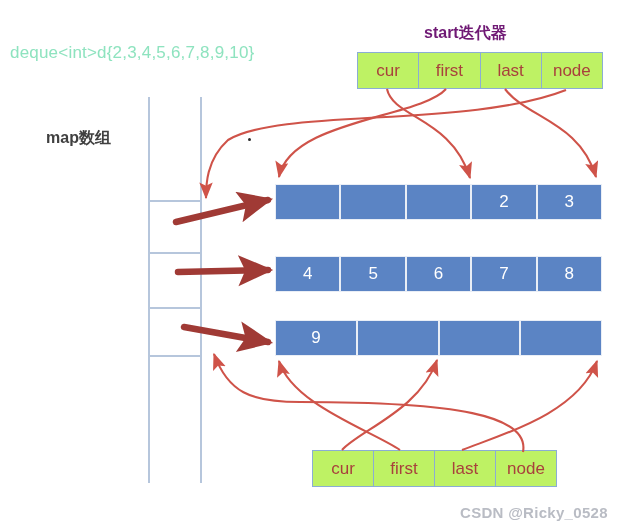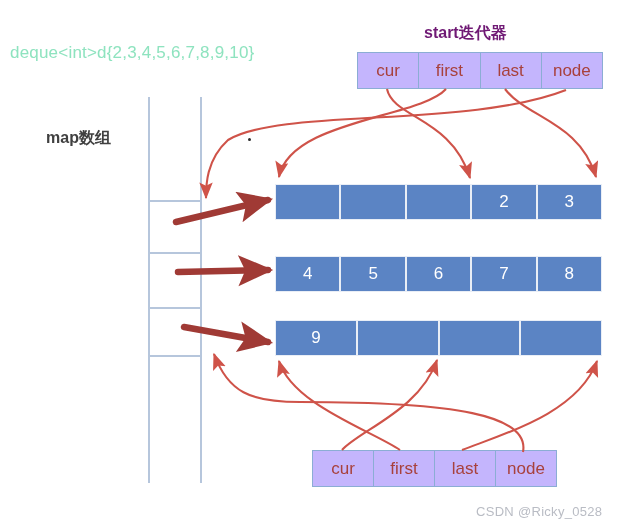--- a/index.html
+++ b/index.html
@@ -52,33 +52,34 @@
     font-weight: 600;
   }
   #finish-title {
     left: 379px;
     top: 497px;
     font-size: 16px;
     color: #5b7fbf;
     font-weight: 600;
   }
   #watermark {
-    left: 476px;
+    left: 460px;
     top: 505px;
-    font-size: 13px;
+    font-size: 15px;
     color: #b9bcc4;
     letter-spacing: .3px;
+    font-weight: bold;
   }
 
   
   .iter-box {
     position: absolute;
     display: flex;
     border: 1.5px solid #8badd4;
-    background: #c4b5fd;
+    background: #bef264;
     box-sizing: border-box;
   }
   .iter-box .cell {
     flex: 1 1 0;
     border-right: 1.5px solid #8badd4;
     display: flex;
     align-items: center;
     justify-content: center;
     font-size: 17px;
     color: #a8413c;

